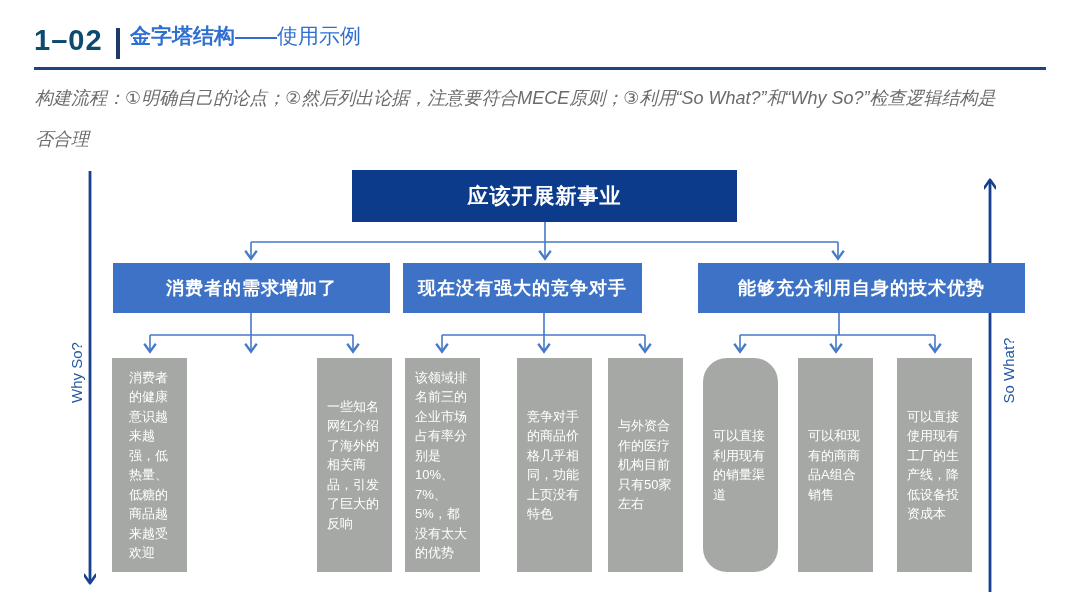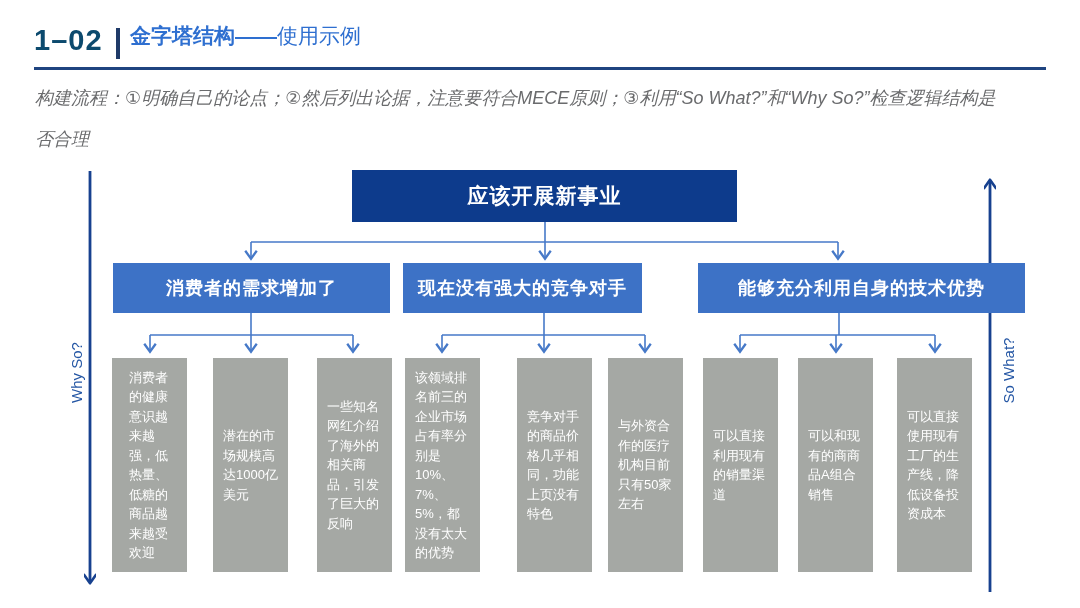--- a/index.html
+++ b/index.html
@@ -35,21 +35,21 @@
   .l2-a{left:113px;width:277px;}
   .l2-b{left:403px;width:239px;}
   .l2-c{left:698px;width:327px;}
   .l3-box{
     top:358px;height:214px;width:75px;background:#a5a8a4;
     font-size:13px;line-height:1.5;font-weight:400;
     padding:0 10px;justify-content:flex-start;text-align:left;
   }
   .l3-1{left:112px;padding-left:17px;} .l3-2{left:213px;} .l3-3{left:317px;}
   .l3-4{left:405px;} .l3-5{left:517px;} .l3-6{left:608px;}
-  .l3-7{left:703px;} .l3-8{left:798px;} .l3-9{left:897px;}
+  .l3-7{left:703px;border-radius:24px;} .l3-8{left:798px;} .l3-9{left:897px;}
 
   
   .wires{position:absolute;left:0;top:0;width:1080px;height:608px;pointer-events:none;}
   .axis-label{
     position:absolute;width:90px;text-align:center;font-size:15px;color:#2456a4;
     transform:rotate(-90deg);white-space:nowrap;
   }
   .axis-label.left{left:31px;top:364px;}
   .axis-label.right{left:963px;top:362px;}
 </style>
@@ -115,21 +115,20 @@
   <div class="axis-label left">Why So?</div>
   <div class="axis-label right">So What?</div>
 
   <div class="box l2-box l2-a">消费者的需求增加了</div>
 
   <div class="box root-box">应该开展新事业</div>
   <div class="box l2-box l2-b">现在没有强大的竞争对手</div>
   <div class="box l2-box l2-c">能够充分利用自身的技术优势</div>
 
   <div class="box l3-box l3-1">消费者的健康意识越来越强，低热量、低糖的商品越来越受欢迎</div>
-  <div class="box l3-box l3-2">潜在的市场规模高达1000亿美元</div>
   <div class="box l3-box l3-3">一些知名网红介绍了海外的相关商品，引发了巨大的反响</div>
   <div class="box l3-box l3-4">该领域排名前三的企业市场占有率分别是10%、7%、5%，都没有太大的优势</div>
   <div class="box l3-box l3-5">竞争对手的商品价格几乎相同，功能上页没有特色</div>
   <div class="box l3-box l3-6">与外资合作的医疗机构目前只有50家左右</div>
   <div class="box l3-box l3-7">可以直接利用现有的销量渠道</div>
   <div class="box l3-box l3-8">可以和现有的商商品A组合销售</div>
   <div class="box l3-box l3-9">可以直接使用现有工厂的生产线，降低设备投资成本</div>
 
 </div>
 

